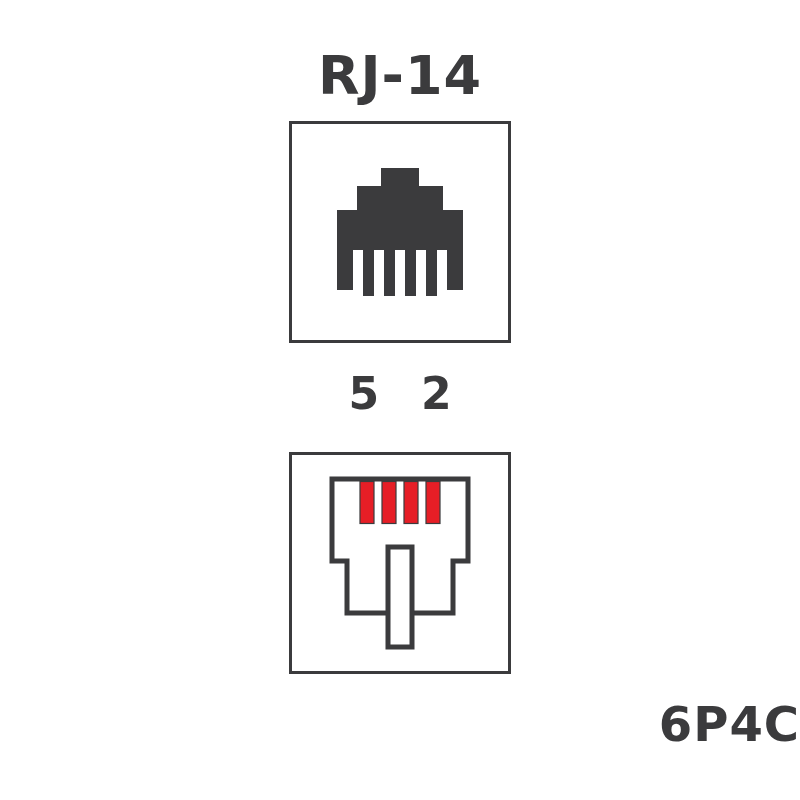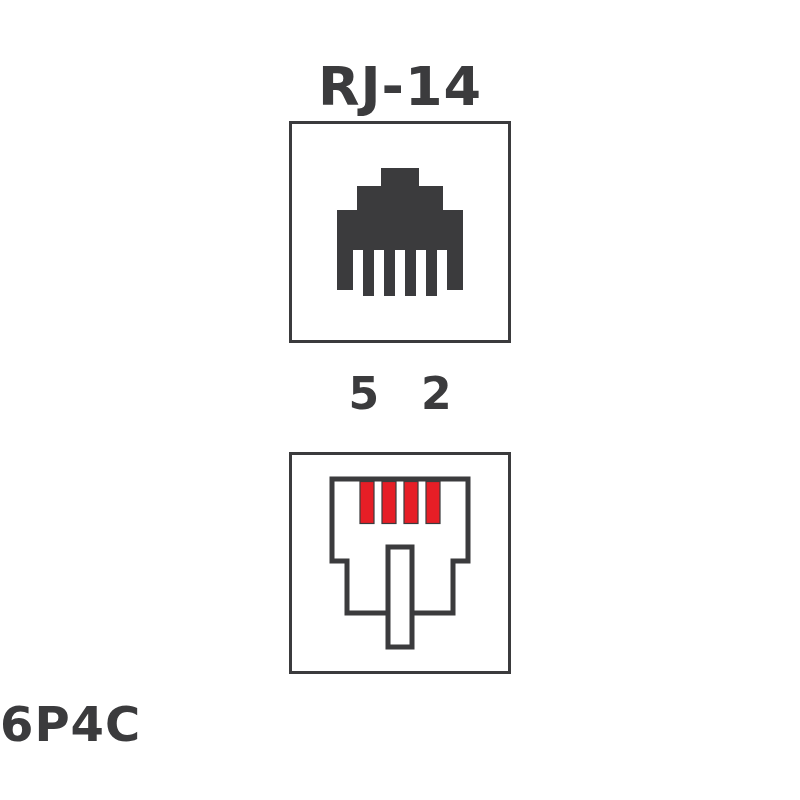--- a/index.html
+++ b/index.html
@@ -15,21 +15,21 @@
   }
   .page{
     position:relative;
     width:800px;
     height:800px;
     background:var(--background);
     overflow:hidden;
   }
   .title{
     position:absolute;
-    top:55px;
+    top:44px;
     left:0;
     width:100%;
     text-align:center;
     font-size:54px;
     font-weight:700;
     letter-spacing:1px;
     color:var(--ink);
   }
   .box{
     position:absolute;
@@ -56,21 +56,21 @@
     font-size:44px;
     font-weight:700;
     color:var(--ink);
     line-height:1;
   }
   .caption{
     position:absolute;
     top:696px;
     left:0;
     width:100%;
-    text-align:left;
+    text-align:right;
     font-size:48px;
     font-weight:700;
     letter-spacing:1px;
     color:var(--ink);
   }
   svg{ display:block; }
   .ink-fill{ fill:var(--ink); }
   .plug-outline{
     fill:var(--background);
     stroke:var(--ink);

